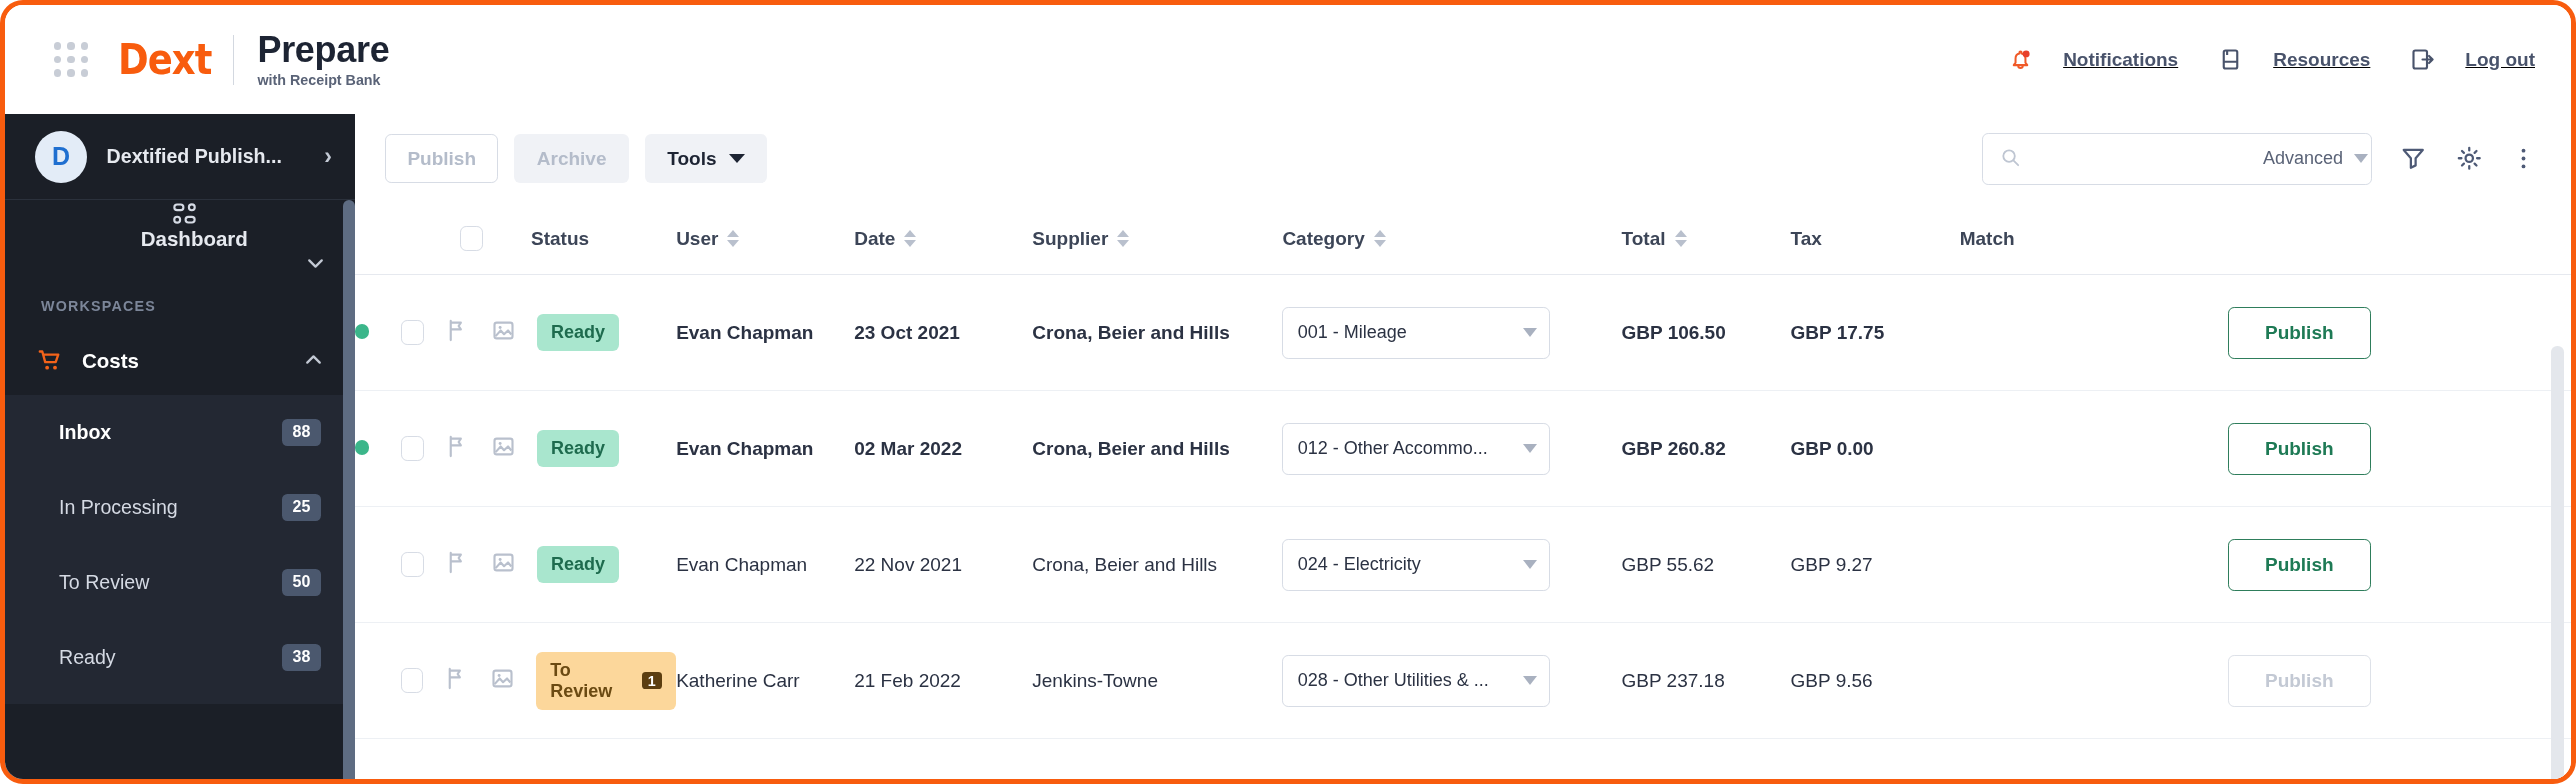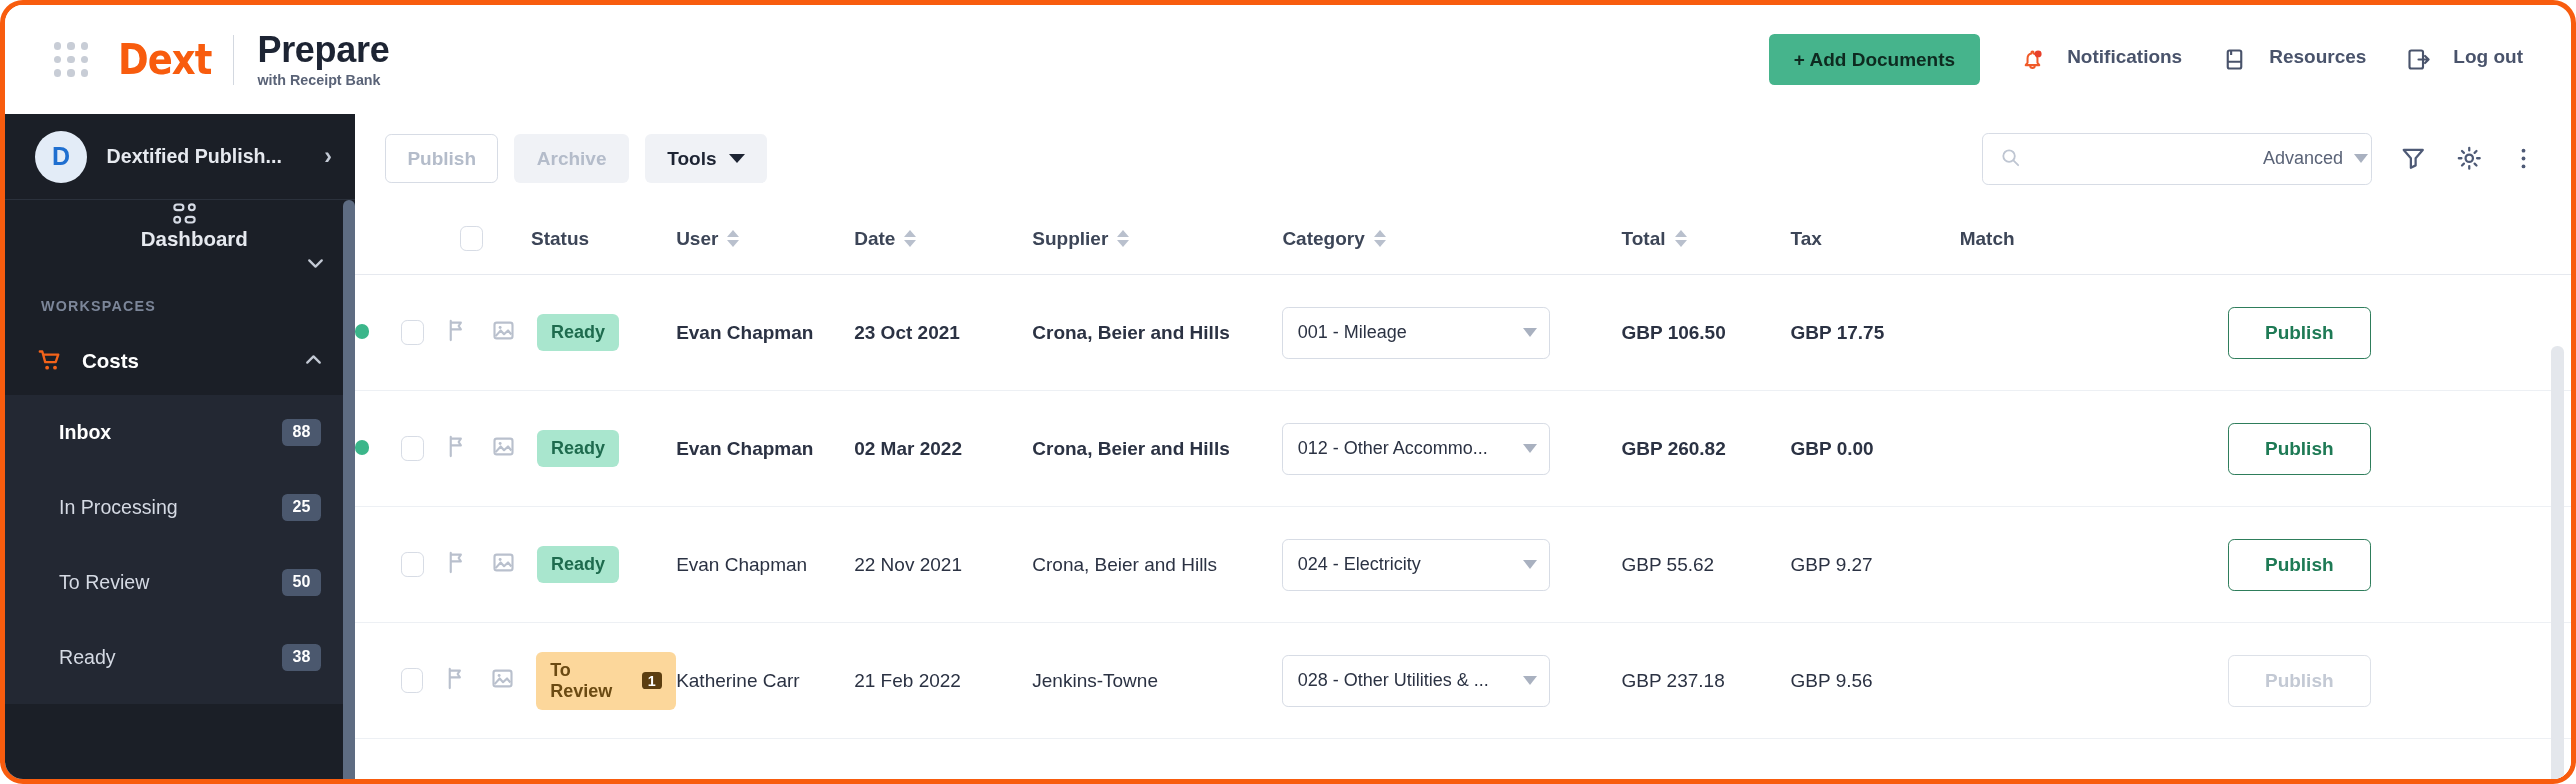--- a/index.html
+++ b/index.html
@@ -12,41 +12,41 @@
   .frame {
     position: absolute; inset: 0;
     border: 5.4px solid #F85C0E;
     border-radius: 23px;
     background: #ffffff;
     overflow: hidden;
   }
 
   
   .header {
-    position: absolute; top: 0; left: 0; right: 12px; height: 109px;
+    position: absolute; top: 0; left: 0; right: 0; height: 109px;
     background: #ffffff;
     display: flex; align-items: center;
     padding: 0 36px 0 30px;
   }
   .grid-icon { width: 36px; height: 36px; display: grid;
     grid-template-columns: repeat(3, 1fr); grid-template-rows: repeat(3, 1fr);
     gap: 4.5px; margin-left: 18px; margin-right: 28.5px; }
   .grid-icon i { background: #C8CDD6; border-radius: 50%; width: 7.1px; height: 7.1px; align-self:center; justify-self:center;}
   .brand-dext { font-size: 42px; font-weight: 900; color: #F85C0E;
     letter-spacing: -1.1px; font-family: "DejaVu Sans", sans-serif; transform: scaleX(0.88); transform-origin: left center; }
   .brand-sep { width: 1.8px; height: 50px; background: #D3D8E0; margin: 0 23px 0 9px; }
   .brand-prepare { font-size: 36px; font-weight: 700; color: #1D2433; line-height: 1.05; letter-spacing: -0.3px;}
   .brand-sub { font-size: 14.3px; font-weight: 700; color: #5A6377; margin-top: 2.7px; }
   .hdr-spacer { flex: 1; }
   .btn-add {
     background: #46B48C; color: #123; border: none; border-radius: 5.4px;
     font-size: 19px; font-weight: 700; padding: 14.3px 25px; cursor: pointer;
     color: #0E2A20;
   }
-  .hdr-item { display: flex; gap: 21px; margin-left: 39px; cursor: pointer; }
+  .hdr-item { display: flex; align-items: center; gap: 29px; margin-left: 39px; cursor: pointer; text-decoration: underline; }
   .hdr-item .lbl { font-size: 19px; font-weight: 700; color: #49536B; }
   .ic { width: 27px; height: 27px; display:block; }
 
   
   .sidebar {
     position: absolute; top: 109px; left: 0; bottom: 0; width: 350px;
     background: #1B1F27;
     overflow: hidden;
   }
   .org {
@@ -166,21 +166,20 @@
         <i></i>
     </div>
     <div class="brand-dext">Dext</div>
     <div class="brand-sep"></div>
     <div>
       <div class="brand-prepare">Prepare</div>
       <div class="brand-sub">with Receipt Bank</div>
     </div>
     <div class="hdr-spacer"></div>
 
-    <button class="btn-add">+ Add Documents</button>
 
     <div class="hdr-item">
       <span>
         <svg class="ic" viewBox="0 0 24 24" fill="none">
           <path d="M6 17h12l-1.6-2.2V11a4.4 4.4 0 0 0-3.4-4.3V6a1 1 0 1 0-2 0v.7A4.4 4.4 0 0 0 7.6 11v3.8L6 17Z" stroke="#F05A28" stroke-width="1.8" stroke-linejoin="round"></path>
           <path d="M10 17.5a2 2 0 0 0 4 0" stroke="#F05A28" stroke-width="1.8"></path>
           <circle cx="17" cy="7" r="3.1" fill="#E8402A"></circle>
         </svg>
       </span>
       <span class="lbl">Notifications</span>

